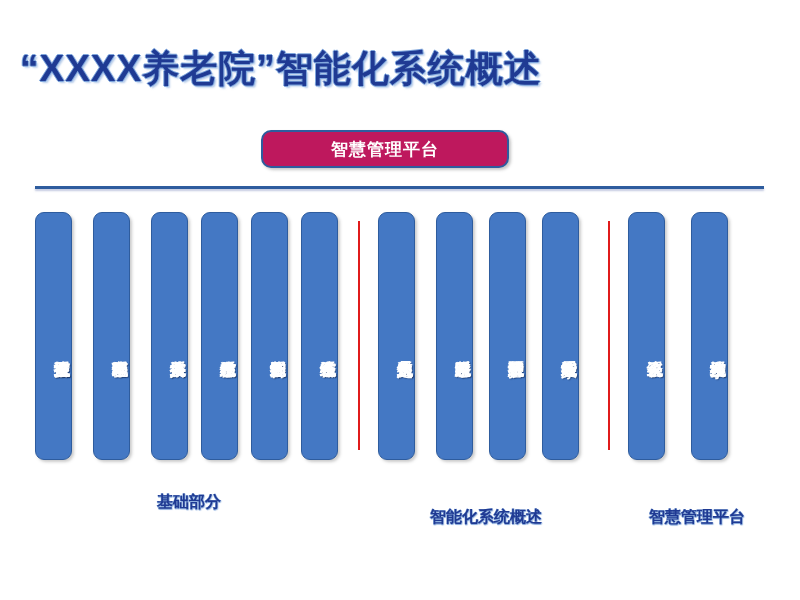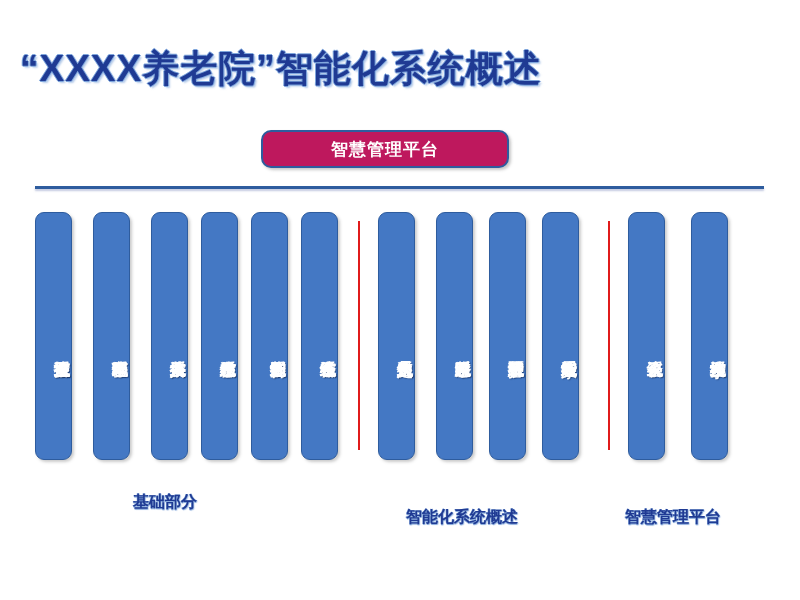--- a/index.html
+++ b/index.html
@@ -115,20 +115,21 @@
     font-size: 16px;
     font-weight: bold;
     color: #1F3A93;
     white-space: nowrap;
     text-shadow:
        0.5px 0 0 #8FB0DE,
       -0.5px 0 0 #8FB0DE,
        0 0.5px 0 #8FB0DE,
        0 -0.5px 0 #8FB0DE,
        1px 1px 1px rgba(130,165,215,0.6);
+    margin-left: 24px;
   }
   #group-label-0 { left: 133px; top: 492px; }
   #group-label-1 { left: 406px; top: 507px; }
   #group-label-2 { left: 625px; top: 507px; }
 </style>
 </head>
 <body>
 
 <div id="slide-title">“XXXX养老院”智能化系统概述</div>
 

